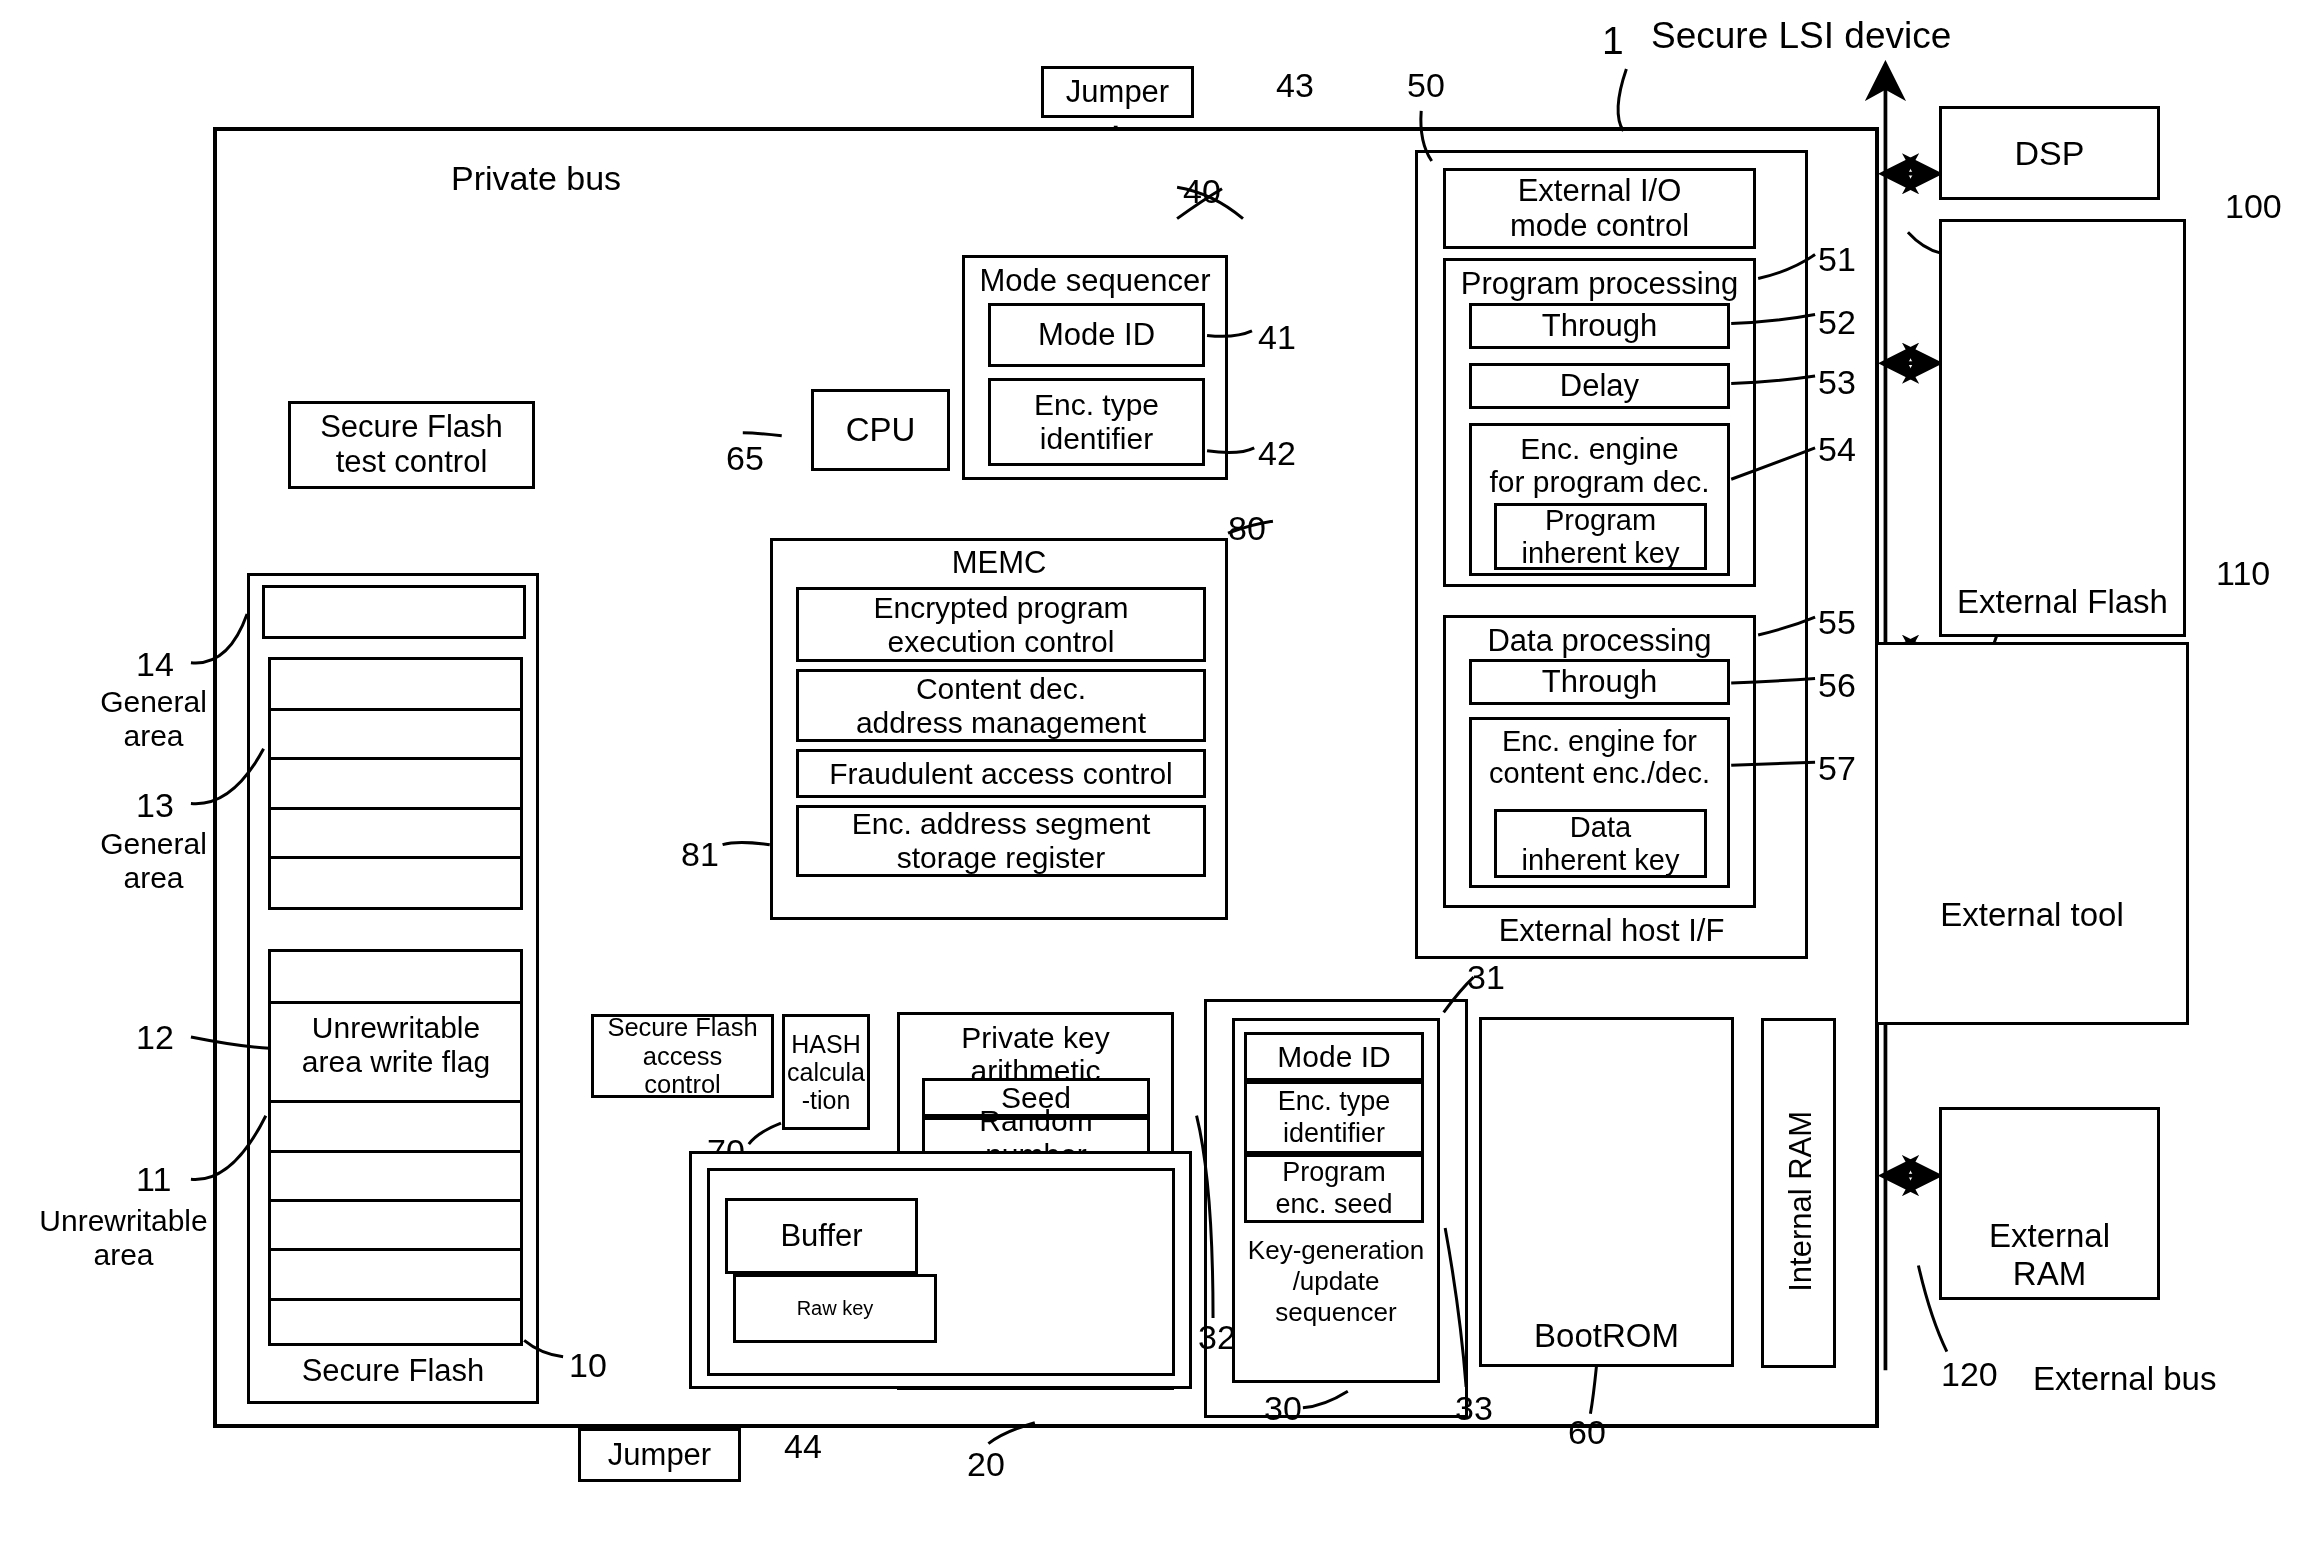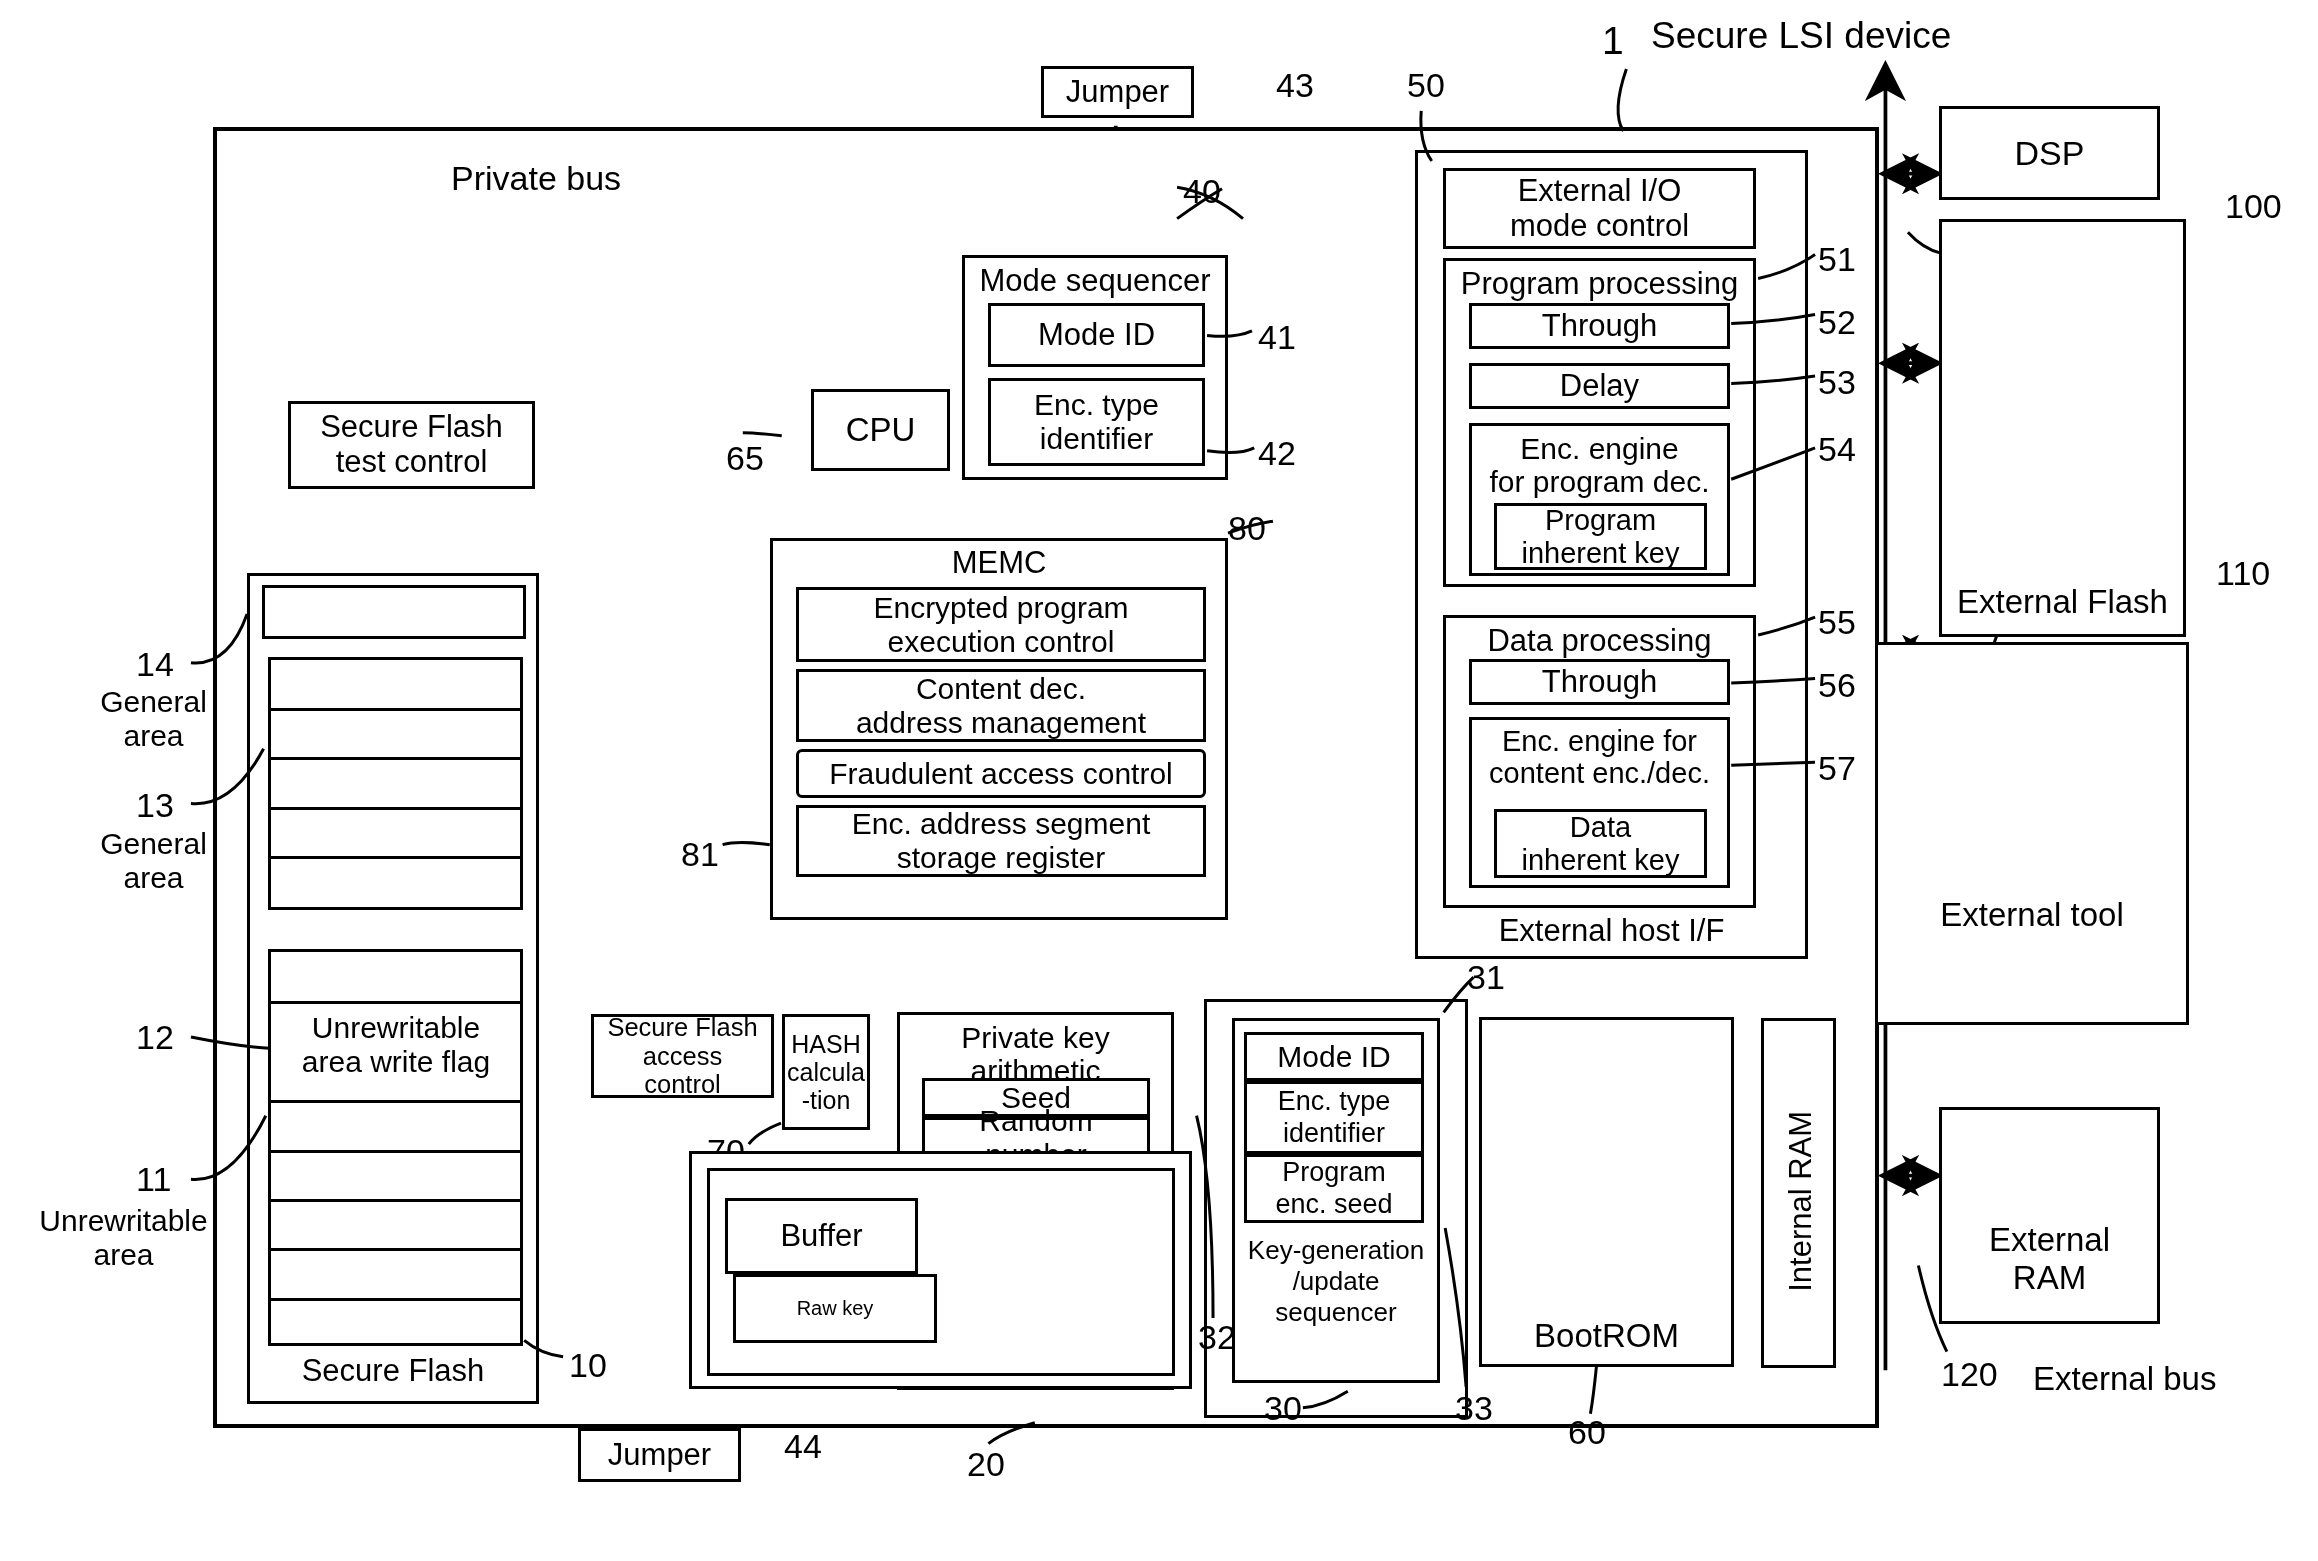--- a/index.html
+++ b/index.html
@@ -156,21 +156,21 @@
   <div class="box" style="left:811px;top:389px;width:139px;height:82px;font-size:33px;">CPU</div>
   <div class="ref" style="left:726px;top:419px;margin-top:20px;">65</div>
 
   <div class="box" style="left:770px;top:538px;width:458px;height:382px;display:block;">
     <div class="lbl" style="left:0;top:5.2px;width:100%;text-align:center;font-size:31px;position:absolute;">MEMC</div>
   </div>
   <div class="box" style="left:796px;top:587px;width:410px;height:75px;font-size:30px;white-space:pre-line;">Encrypted program
 execution control</div>
   <div class="box" style="left:796px;top:669px;width:410px;height:73px;font-size:30px;white-space:pre-line;">Content dec.
 address management</div>
-  <div class="box" style="left:796px;top:749px;width:410px;height:49px;font-size:30px;border-radius:6px;">Fraudulent access control</div>
+  <div class="box" style="left:796px;top:749px;width:410px;height:49px;font-size:30px;">Fraudulent access control</div>
   <div class="box" style="left:796px;top:805px;width:410px;height:72px;font-size:30px;white-space:pre-line;">Enc. address segment
 storage register</div>
   <div class="ref" style="left:1228px;top:509px;">80</div>
   <div class="ref" style="left:681px;top:835px;">81</div>
 
   <div class="box" style="left:1415px;top:150px;width:393px;height:809px;display:block;">
     <div class="lbl" style="left:0;bottom:7.5px;width:100%;text-align:center;font-size:31px;position:absolute;">External host I/F</div>
   </div>
 
   <div class="box" style="left:1443px;top:168px;width:313px;height:81px;font-size:31px;white-space:pre-line;">External I/O
@@ -346,19 +346,19 @@
   <div class="box" style="left:1939px;top:219px;width:247px;height:418px;display:block;padding-left:24px;">
     <div class="lbl" style="left:0;bottom:13.5px;width:100%;text-align:center;font-size:33px;position:absolute;">External Flash</div>
   </div>
   <div class="ref" style="left:2225px;top:187px;">100</div>
 
   <div class="box" style="left:1875px;top:642px;width:314px;height:383px;display:block;">
     <div class="lbl" style="left:0;bottom:88px;width:100%;text-align:center;font-size:33px;position:absolute;">External tool</div>
   </div>
   <div class="ref" style="left:2216px;top:554px;">110</div>
 
-  <div class="box" style="left:1939px;top:1107px;width:221px;height:217px;font-size:33px;white-space:pre-line;line-height:1.15;align-items:flex-end;padding-bottom:24px;">External
+  <div class="box" style="left:1939px;top:1107px;width:221px;height:193px;font-size:33px;white-space:pre-line;line-height:1.15;align-items:flex-end;padding-bottom:4px;">External
 RAM</div>
   <div class="ref" style="left:1941px;top:1355px;">120</div>
   <div class="lbl big" style="left:2033px;top:1361px;font-size:33px;">External bus</div>
 
 </div>
 
 
 </body></html>

